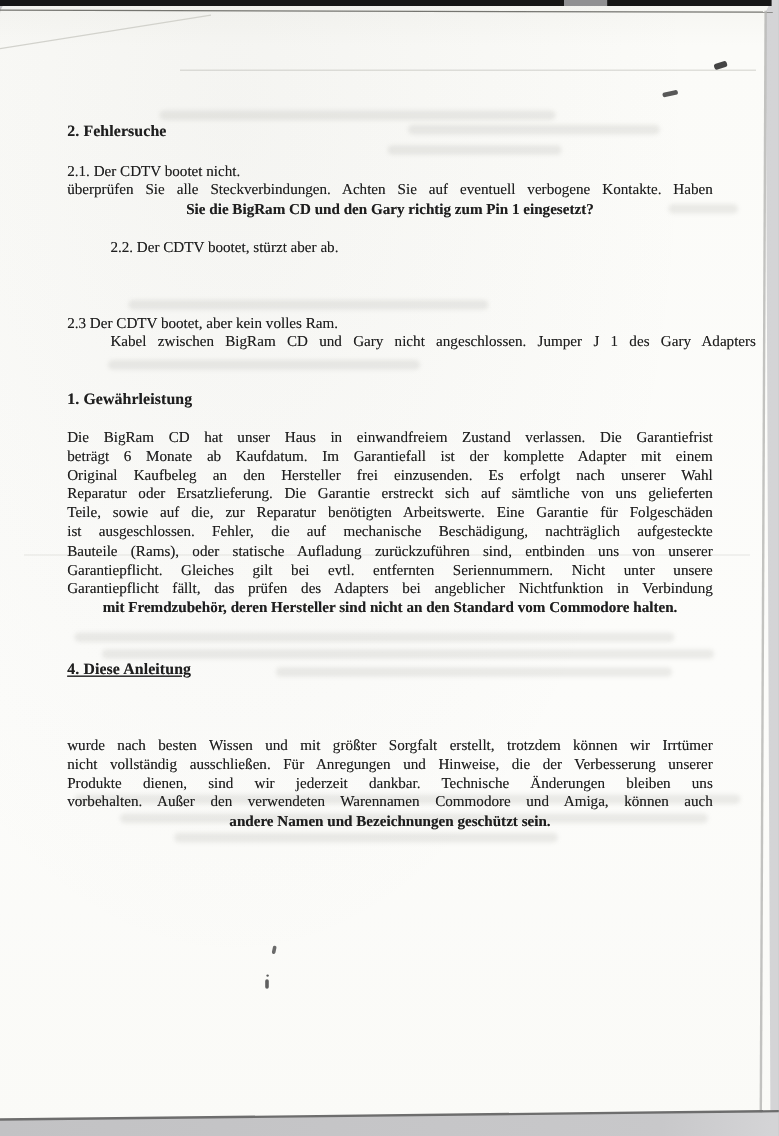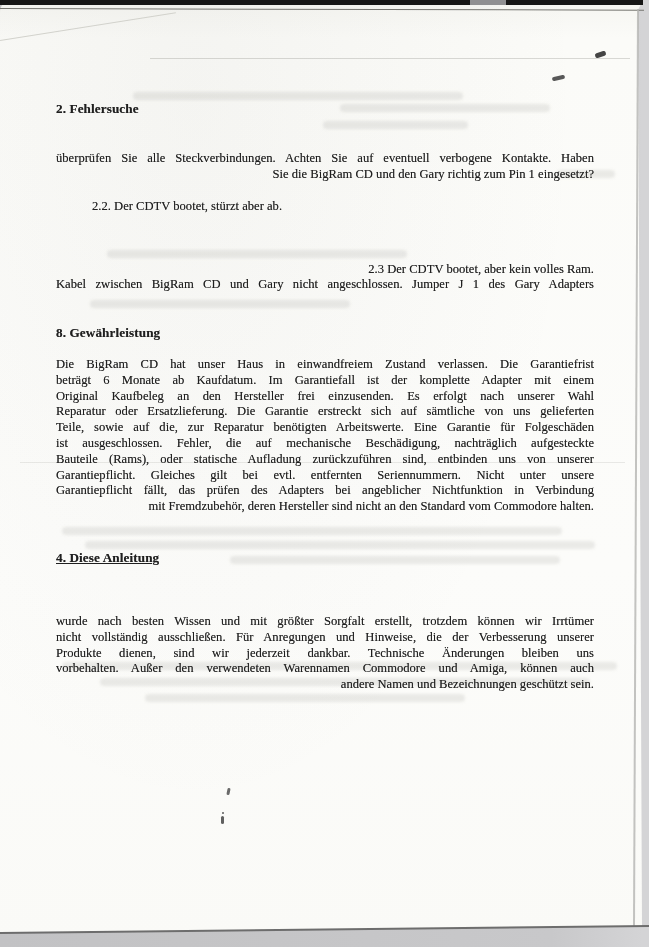--- a/index.html
+++ b/index.html
@@ -42,21 +42,21 @@
   .ghost{position:absolute;height:8px;background:rgba(108,108,100,0.12);
          filter:blur(1.7px);border-radius:4px;}
   .mark{position:absolute;background:#454545;border-radius:2px;}
 
   
   .txt{position:absolute;left:56px;width:538px;color:#1f1f1f;
        font-size:12.6px;line-height:15.8px;
        text-shadow:0 0 0.5px rgba(30,30,30,0.55);}
   .heading{font-weight:bold;font-size:13.2px;letter-spacing:0.1px;}
   .jlines{white-space:pre-line;text-align:justify;text-align-last:justify;}
-  .lastline{text-align:right;}
+  .lastline{text-align:center;font-weight:bold;}
 </style>
 </head>
 <body>
 
 <div class="stage">
 
   <div class="scanner-bg"></div>
 
   <div class="paper">
 
@@ -78,33 +78,34 @@
     <div class="ghost" style="left:145px;top:694px;width:320px;"></div>
 
     <div class="mark" style="left:595px;top:52px;width:11px;height:5px;transform:rotate(-18deg);"></div>
     <div class="mark" style="left:552px;top:76px;width:13px;height:4px;transform:rotate(-12deg);background:#585858;"></div>
     <div class="mark" style="left:227px;top:788px;width:3px;height:7px;background:#6a6a6a;transform:rotate(12deg);"></div>
     <div class="mark" style="left:222px;top:812px;width:2px;height:2px;background:#5c5c5c;"></div>
     <div class="mark" style="left:221px;top:816px;width:3px;height:8px;background:#606060;"></div>
 
     <div class="txt heading" style="top:101px;">2. Fehlersuche</div>
 
+    <div class="txt" style="top:136px;">2.1. Der CDTV bootet nicht.</div>
     <div class="txt" style="top:151px;">
       <div class="jlines">überprüfen Sie alle Steckverbindungen. Achten Sie auf eventuell verbogene Kontakte. Haben</div>
       <div class="lastline">Sie die BigRam CD und den Gary richtig zum Pin 1 eingesetzt?</div>
     </div>
 
     <div class="txt" style="top:199px;margin-left:36px;">2.2. Der CDTV bootet, stürzt aber ab.</div>
 
-    <div class="txt" style="top:262px;text-align:right;">2.3 Der CDTV bootet, aber kein volles Ram.</div>
-    <div class="txt" style="top:277px;">
+    <div class="txt" style="top:262px;">2.3 Der CDTV bootet, aber kein volles Ram.</div>
+    <div class="txt" style="top:277px;margin-left:36px;">
       <div class="jlines">Kabel zwischen BigRam CD und Gary nicht angeschlossen. Jumper J 1 des Gary Adapters</div>
     </div>
 
-    <div class="txt heading" style="top:325px;">8. Gewährleistung</div>
+    <div class="txt heading" style="top:325px;">1. Gewährleistung</div>
     <div class="txt" style="top:357px;">
       <div class="jlines">Die BigRam CD hat unser Haus in einwandfreiem Zustand verlassen. Die Garantiefrist
 beträgt 6 Monate ab Kaufdatum. Im Garantiefall ist der komplette Adapter mit einem
 Original Kaufbeleg an den Hersteller frei einzusenden. Es erfolgt nach unserer Wahl
 Reparatur oder Ersatzlieferung. Die Garantie erstreckt sich auf sämtliche von uns gelieferten
 Teile, sowie auf die, zur Reparatur benötigten Arbeitswerte. Eine Garantie für Folgeschäden
 ist ausgeschlossen. Fehler, die auf mechanische Beschädigung, nachträglich aufgesteckte
 Bauteile (Rams), oder statische Aufladung zurückzuführen sind, entbinden uns von unserer
 Garantiepflicht. Gleiches gilt bei evtl. entfernten Seriennummern. Nicht unter unsere
 Garantiepflicht fällt, das prüfen des Adapters bei angeblicher Nichtfunktion in Verbindung</div>

